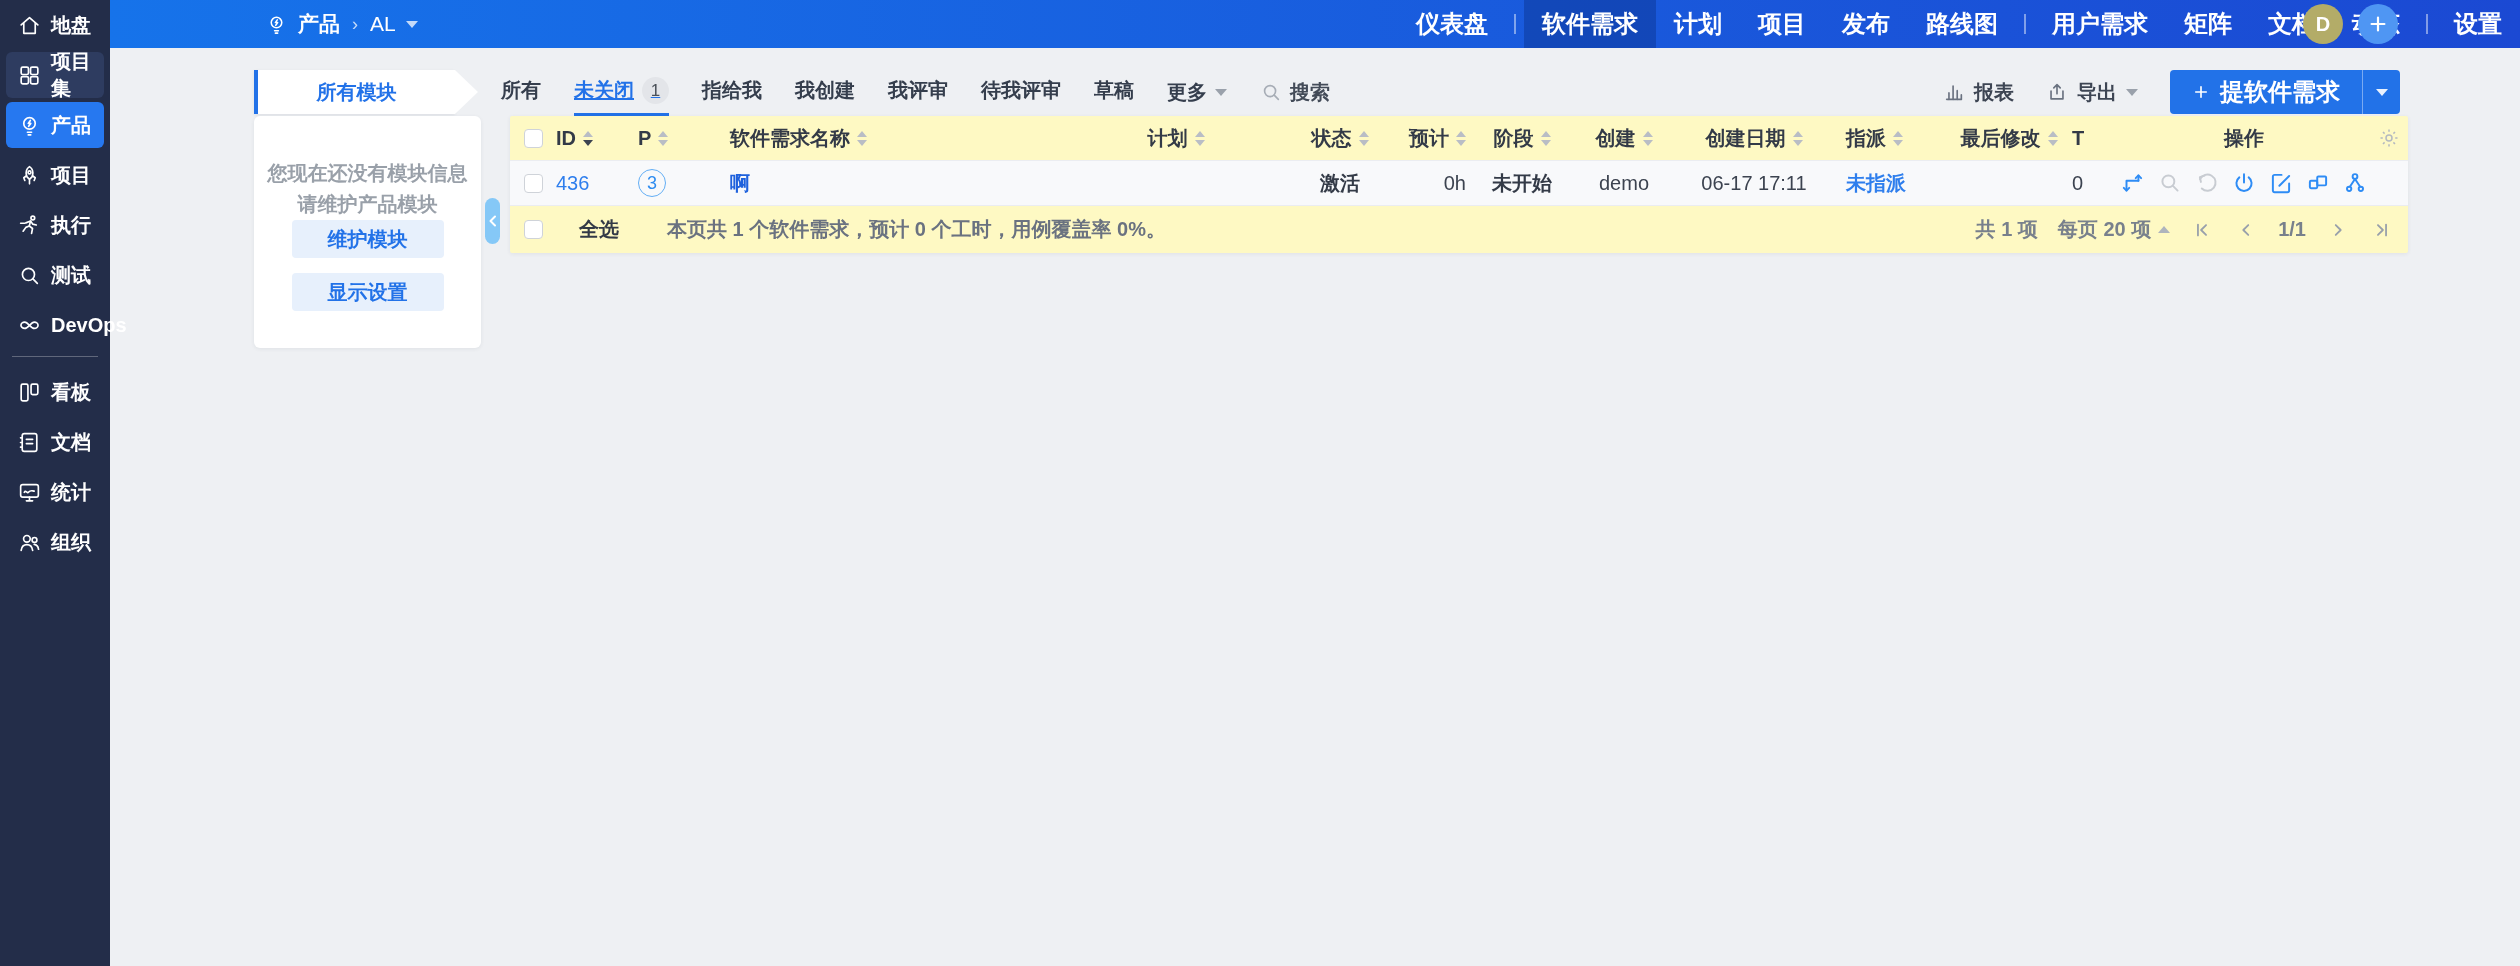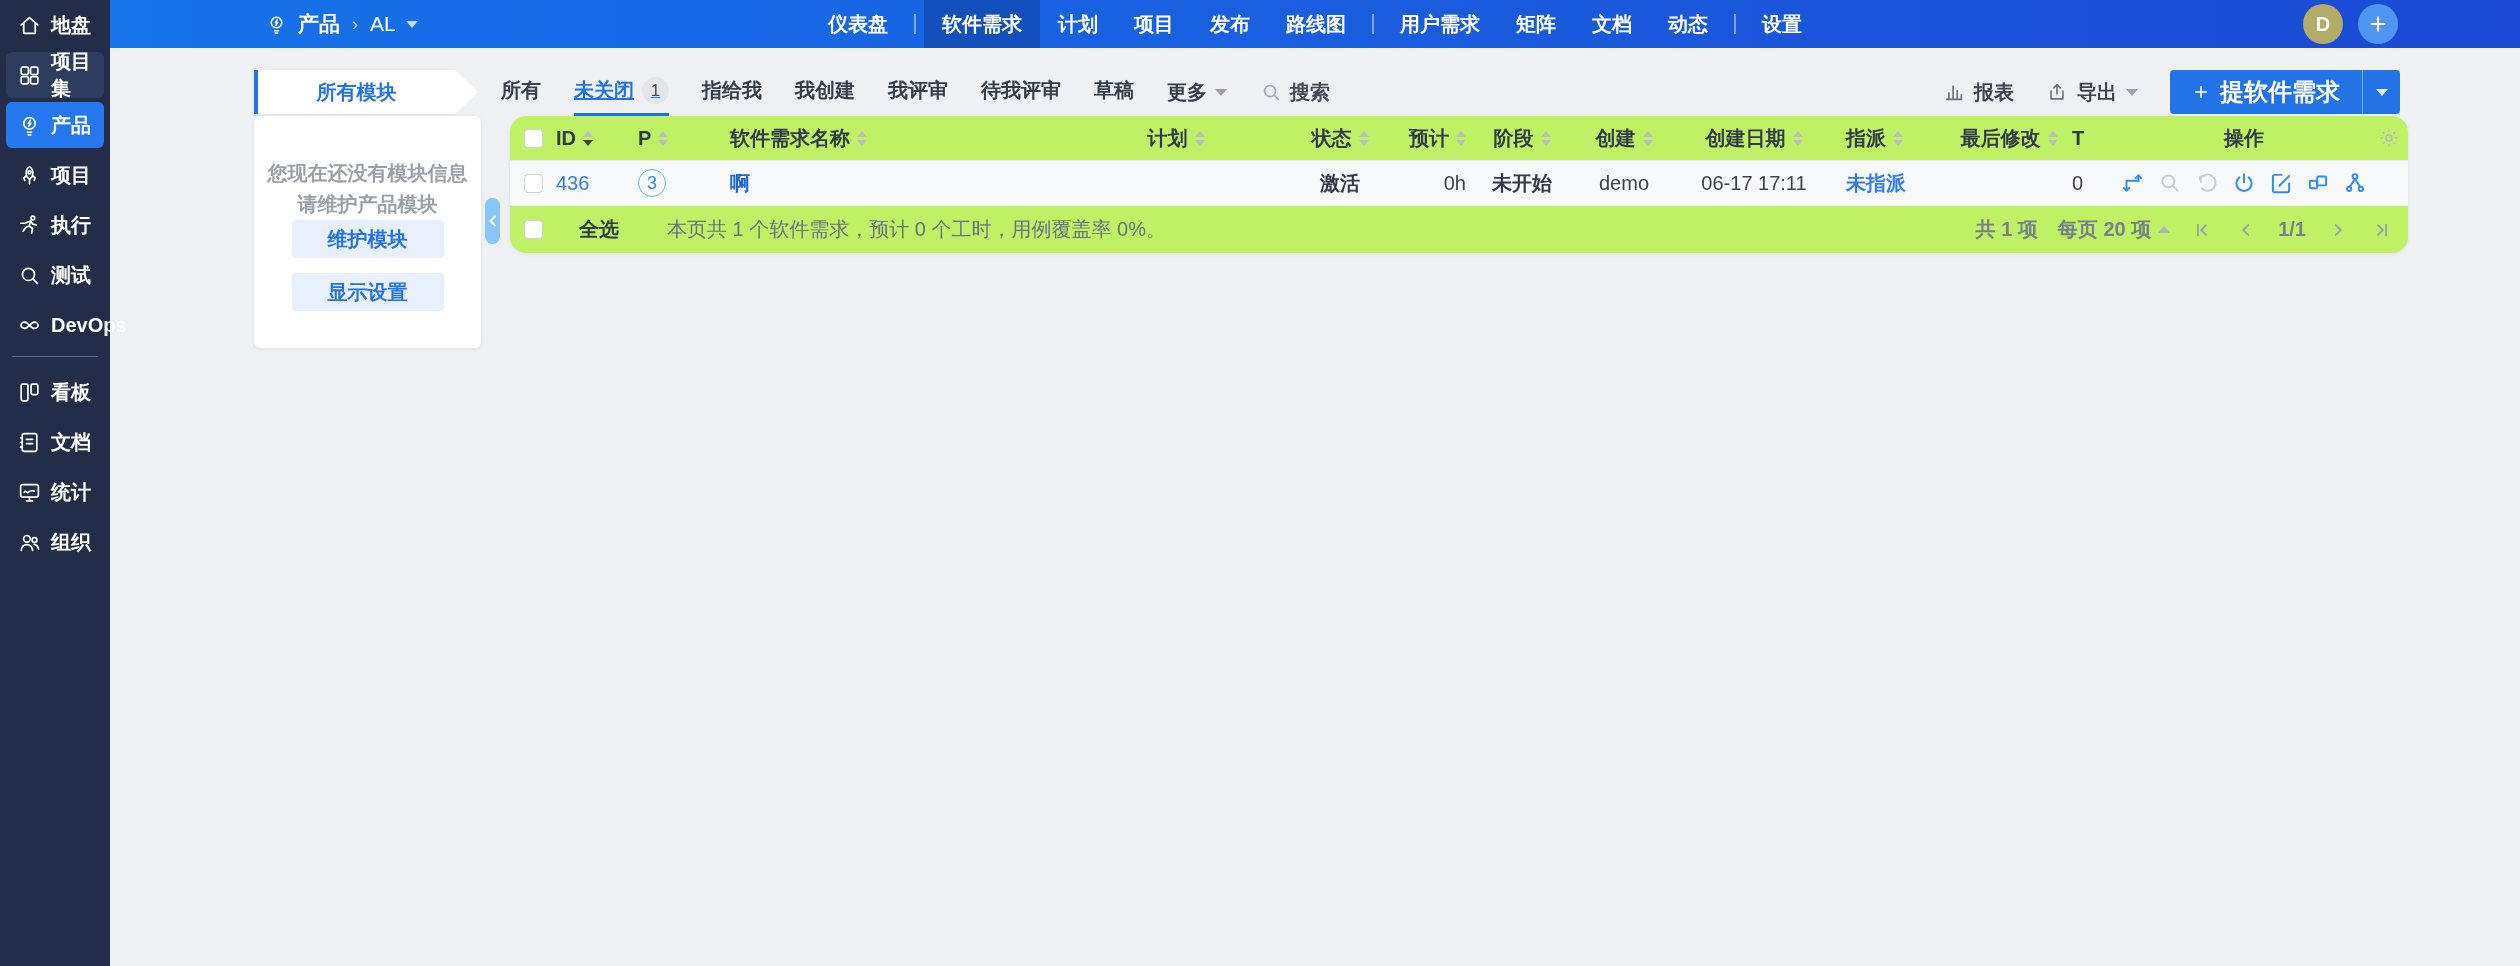--- a/index.html
+++ b/index.html
@@ -15,21 +15,21 @@
   .side-item.active { background:#2678f0; }
   .side-divider { border-top:1px solid rgba(255,255,255,.28); margin:8px 12px 12px 12px; }
 
   
   .topbar { position:absolute; left:110px; right:0; top:0; height:48px; background:linear-gradient(90deg,#1673ea,#1b49d3); display:flex; align-items:center; color:#fff; }
   .breadcrumb { display:flex; align-items:center; gap:10px; margin-left:155px; font-size:21px; }
   .breadcrumb svg { stroke:#fff; fill:none; stroke-width:1.6; stroke-linecap:round; stroke-linejoin:round; width:23px; height:23px; }
   .crumb-section { font-weight:700; }
   .crumb-sep { color:rgba(255,255,255,.75); font-size:18px; margin:0 2px; }
   .crumb-current { font-weight:400; }
-  .menu { position:absolute; left:0; right:0; display:flex; align-items:center; justify-content:center; height:48px; font-size:20px; font-weight:700; }
+  .menu { position:absolute; left:0; right:0; display:flex; align-items:center; justify-content:flex-end; height:48px; font-size:24px; font-weight:700; }
   .menu-item { height:48px; display:flex; align-items:center; padding:0 18px; cursor:pointer; white-space:nowrap; }
   .menu-item.active { background:rgba(0,18,80,.25); }
   .menu-divider { width:2px; height:20px; background:rgba(255,255,255,.45); margin:0 8px; }
   .top-right { margin-left:auto; display:flex; align-items:center; gap:15px; padding-right:122px; position:relative; z-index:2; }
   .avatar { width:40px; height:40px; border-radius:50%; background:#b3ac68; color:#fff; font-size:20px; font-weight:700; display:flex; align-items:center; justify-content:center; cursor:pointer; }
   .plus-btn { width:40px; height:40px; border-radius:50%; background:#4f96f3; display:flex; align-items:center; justify-content:center; cursor:pointer; }
   .plus-btn svg { stroke:#fff; stroke-width:2.4; stroke-linecap:round; width:22px; height:22px; }
 
   
   .caret { width:0; height:0; border-left:6px solid transparent; border-right:6px solid transparent; border-top:7px solid #9aa1ab; }
@@ -64,21 +64,21 @@
   
   .module-card { position:absolute; left:254px; top:116px; width:227px; height:232px; background:#fff; border-radius:6px; box-shadow:0 1px 4px rgba(30,40,60,.07); text-align:center; }
   .module-msg { margin-top:42px; font-size:20px; line-height:31px; font-weight:700; color:#99a0a9; }
   .module-btn { width:152px; height:38px; margin:0 auto; background:#e7f0fc; border:none; border-radius:4px; color:#2272e8; font-size:20px; font-weight:700; font-family:inherit; display:flex; align-items:center; justify-content:center; cursor:pointer; }
   .module-btn.b1 { }
   .module-btn.b2 { margin-top:15px; }
   .collapse-handle { position:absolute; left:485px; top:198px; width:15px; height:46px; background:#85c8f7; border-radius:8px; display:flex; align-items:center; justify-content:center; cursor:pointer; }
   .collapse-handle svg { stroke:#fff; stroke-width:2; fill:none; stroke-linecap:round; stroke-linejoin:round; width:10px; height:12px; }
 
   
-  .table-card { position:absolute; left:510px; right:112px; top:116px; background:#bef264; border-radius:16px; box-shadow:0 1px 4px rgba(30,40,60,.07);text-align:center; }
+  .table-card { position:absolute; left:510px; right:112px; top:116px; background:#fef9c3; border-radius:2px; box-shadow:0 1px 4px rgba(30,40,60,.07);text-align:center; }
   .tr { display:flex; align-items:center; font-size:20px; }
   .tr.head { height:44px; font-weight:700; color:#333a47; }
   .tr.data { height:46px; background:#f8f9fb; border-top:1px solid #ebedf1; border-bottom:1px solid #ebedf1; }
   .tr.foot { height:47px; border-radius:0 0 6px 6px; }
   .cell { display:flex; align-items:center; }
   .c-check { flex:0 0 46px; padding-left:14px; }
   .c-id { flex:0 0 82px; }
   .c-p { flex:0 0 92px; }
   .c-name { flex:0 0 330px; }
   .c-plan { flex:1 1 auto; justify-content:center; }
@@ -99,21 +99,21 @@
   .assign-link { color:#2e7eed; font-weight:700; cursor:pointer; }
   .bold-dark { font-weight:700; color:#333a47; }
   .pri-badge { width:28px; height:28px; border:1px solid #63aef5; border-radius:50%; color:#2e8cf0; font-size:18px; display:flex; align-items:center; justify-content:center; cursor:pointer; }
   .ops { display:flex; align-items:center; gap:9px; }
   .op { width:28px; height:28px; display:flex; align-items:center; justify-content:center; cursor:pointer; }
   .op svg { stroke:#2e8cf5; fill:none; stroke-width:1.8; stroke-linecap:round; stroke-linejoin:round; width:26px; height:26px; }
   .op.disabled svg { stroke:#c8ccd2; }
   .gear svg { stroke:#b4b9c0; fill:none; stroke-width:1.5; width:24px; height:24px; cursor:pointer; }
 
   .foot-label { font-weight:700; color:#333a47; margin-left:23px; }
-  .foot-summary { font-weight:400; color:#6a7280; margin-left:48px; }
+  .foot-summary { font-weight:700; color:#6a7280; margin-left:48px; }
   .pager { margin-left:auto; display:flex; align-items:center; gap:20px; padding-right:14px; color:#78808c; font-weight:700; }
   .per-page { display:flex; align-items:center; gap:7px; cursor:pointer; }
   .pg-btn { display:flex; align-items:center; justify-content:center; width:24px; height:24px; cursor:pointer; }
   .pg-btn svg { stroke:#98a0ab; fill:none; stroke-width:2; stroke-linecap:round; stroke-linejoin:round; width:18px; height:18px; }
   .pg-num { color:#78808c; }
 </style>
 </head>
 <body>
 
 <nav class="sidebar">

